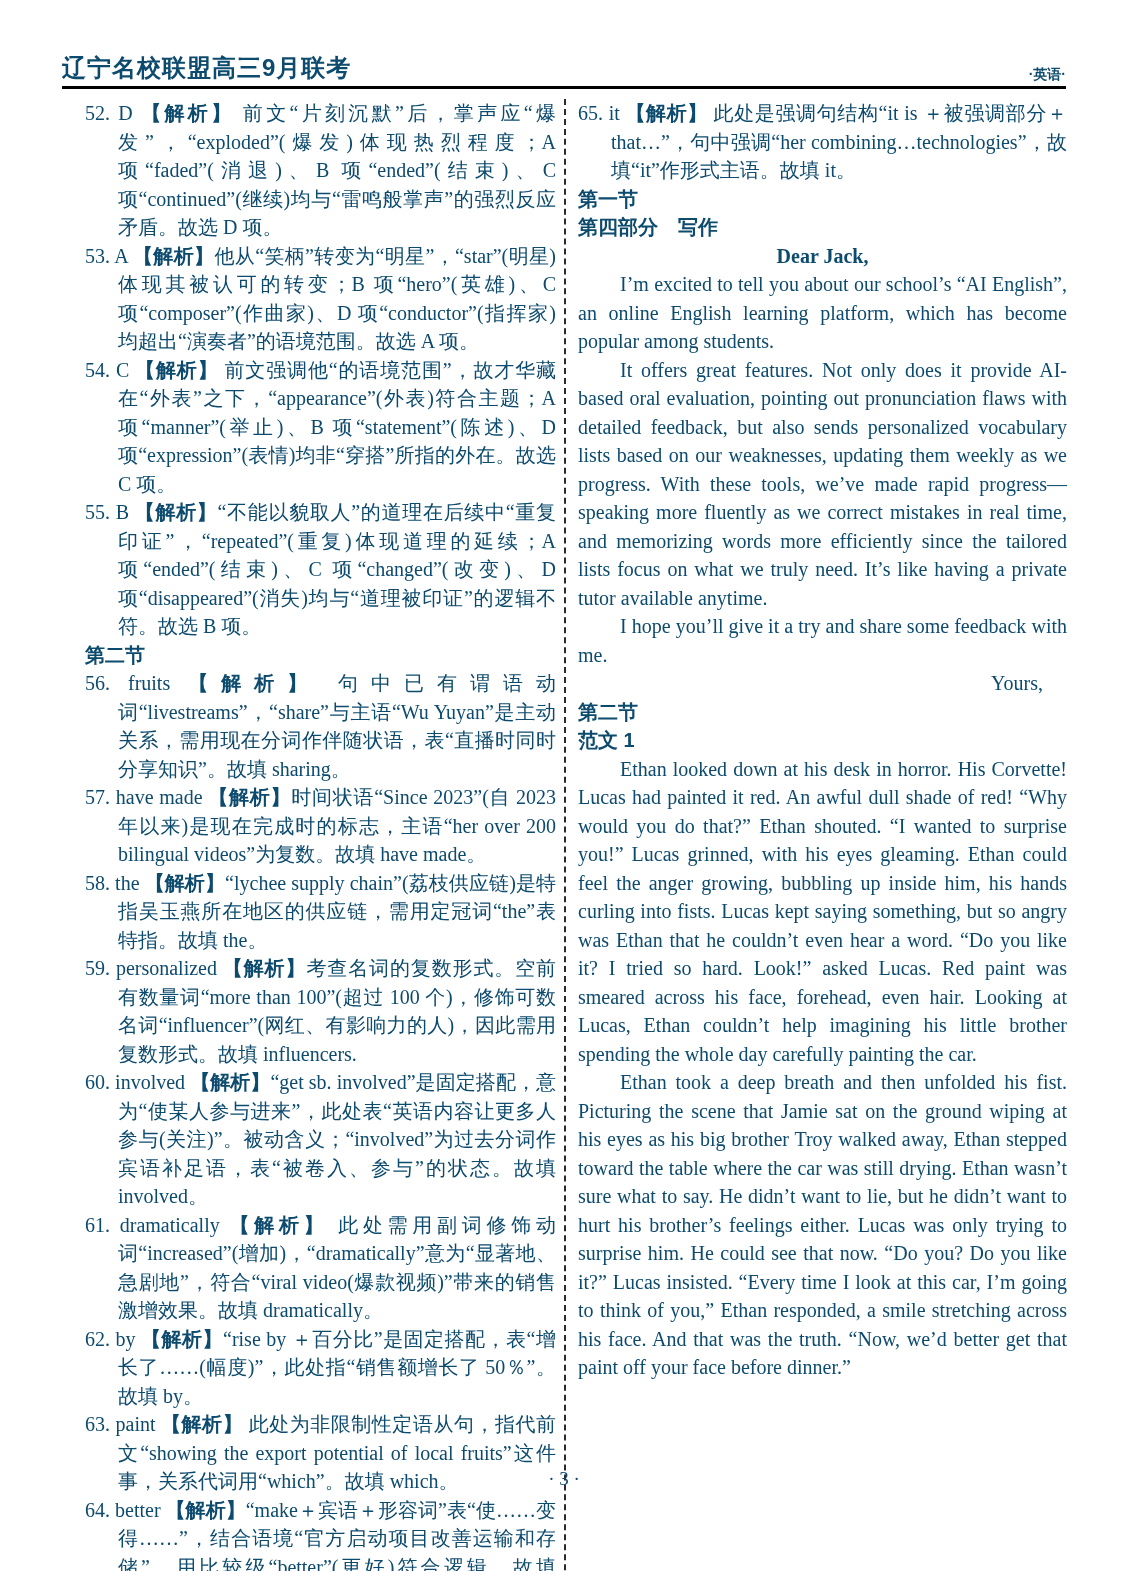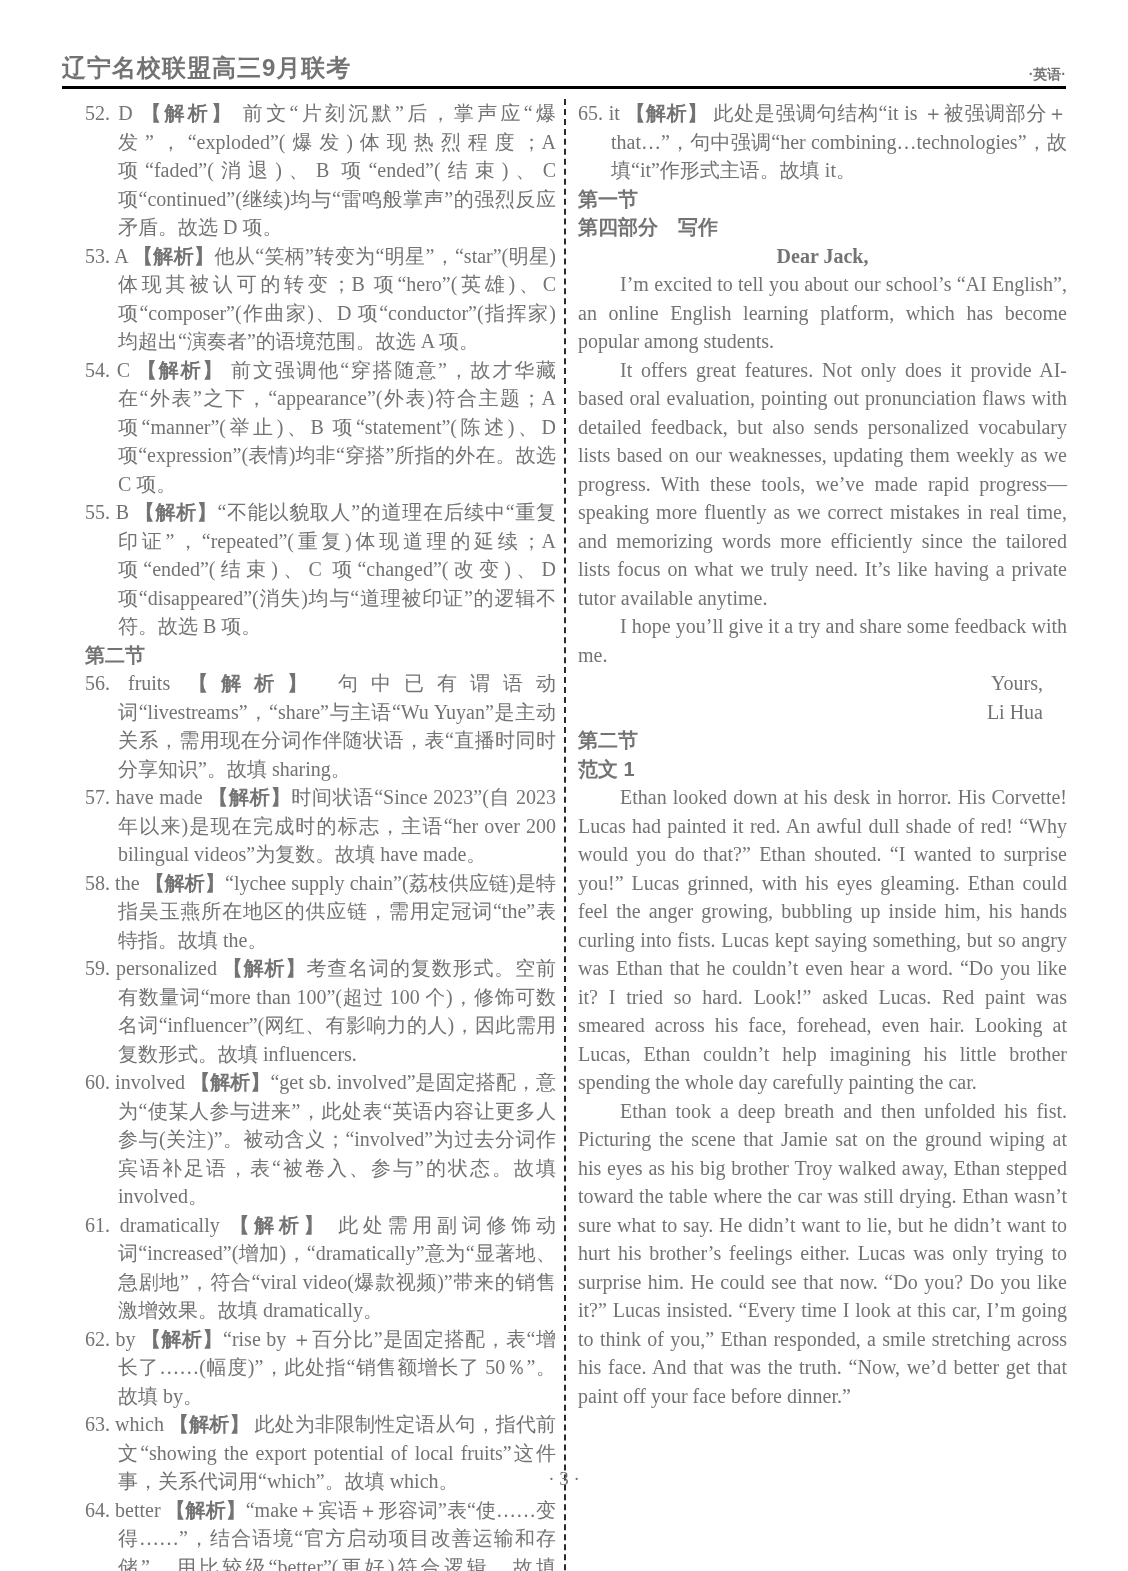--- a/index.html
+++ b/index.html
@@ -1,21 +1,21 @@
 <!DOCTYPE html>
 <html><head>
 <meta charset="utf-8">
 <style>
   html,body { margin:0; padding:0; background:#888; }
   .page {
     position:relative;
     width:1128px; height:1571px;
     margin:0 auto;
     background:#ffffff;
-    color:#737373;
+    color:#0c4a6e;
     font-family:"Liberation Serif","DejaVu Serif",serif;
     overflow:hidden;
   }
   
   .hdr {
     position:absolute; top:52px; left:62px; width:1004px;
     display:flex; justify-content:space-between; align-items:flex-end;
   }
   .hdr-title {
     font-family:"Liberation Sans","DejaVu Sans",sans-serif;
@@ -57,48 +57,47 @@
     <span class="hdr-title">辽宁名校联盟高三9月联考</span>
     <span class="hdr-subject">·英语·</span>
   </div>
   <div class="hdr-rule"></div>
 
   <div class="cols">
 
     <section class="col-left">
       <p class="item"><span>52.</span> <span>D</span> <b class="tag">【解析】</b><span> 前文“片刻沉默”后，掌声应“爆发”，“exploded”(爆发)体现热烈程度；A 项“faded”(消退)、B 项“ended”(结束)、C 项“continued”(继续)均与“雷鸣般掌声”的强烈反应矛盾。故选 D 项。</span></p>
       <p class="item"><span>53.</span> <span>A</span> <b class="tag">【解析】</b><span>他从“笑柄”转变为“明星”，“star”(明星)体现其被认可的转变；B 项“hero”(英雄)、C 项“composer”(作曲家)、D 项“conductor”(指挥家)均超出“演奏者”的语境范围。故选 A 项。</span></p>
-      <p class="item"><span>54.</span> <span>C</span> <b class="tag">【解析】</b><span> 前文强调他“穿搭随意”，故才华藏在“外表”之下，“appearance”(外表)符合主题；A 项“manner”(举止)、B 项“statement”(陈述)、D 项“expression”(表情)均非“穿搭”所指的外在。故选 C 项。</span></p>
+      <p class="item"><span>54.</span> <span>C</span> <b class="tag">【解析】</b><span> 前文强调他“的语境范围”，故才华藏在“外表”之下，“appearance”(外表)符合主题；A 项“manner”(举止)、B 项“statement”(陈述)、D 项“expression”(表情)均非“穿搭”所指的外在。故选 C 项。</span></p>
       <p class="item"><span>55.</span> <span>B</span> <b class="tag">【解析】</b><span>“不能以貌取人”的道理在后续中“重复印证”，“repeated”(重复)体现道理的延续；A 项“ended”(结束)、C 项“changed”(改变)、D 项“disappeared”(消失)均与“道理被印证”的逻辑不符。故选 B 项。</span></p>
 
       <h3 class="sec">第二节</h3>
 
       <p class="item"><span>56.</span> <span>fruits</span> <b class="tag">【解析】</b><span> 句中已有谓语动词“livestreams”，“share”与主语“Wu Yuyan”是主动关系，需用现在分词作伴随状语，表“直播时同时分享知识”。故填 sharing。</span></p>
       <p class="item"><span>57.</span> <span>have made</span> <b class="tag">【解析】</b><span>时间状语“Since 2023”(自 2023 年以来)是现在完成时的标志，主语“her over 200 bilingual videos”为复数。故填 have made。</span></p>
       <p class="item"><span>58.</span> <span>the</span> <b class="tag">【解析】</b><span>“lychee supply chain”(荔枝供应链)是特指吴玉燕所在地区的供应链，需用定冠词“the”表特指。故填 the。</span></p>
       <p class="item"><span>59.</span> <span>personalized</span> <b class="tag">【解析】</b><span>考查名词的复数形式。空前有数量词“more than 100”(超过 100 个)，修饰可数名词“influencer”(网红、有影响力的人)，因此需用复数形式。故填 influencers.</span></p>
       <p class="item"><span>60.</span> <span>involved</span> <b class="tag">【解析】</b><span>“get sb. involved”是固定搭配，意为“使某人参与进来”，此处表“英语内容让更多人参与(关注)”。被动含义；“involved”为过去分词作宾语补足语，表“被卷入、参与”的状态。故填 involved。</span></p>
       <p class="item"><span>61.</span> <span>dramatically</span> <b class="tag">【解析】</b><span> 此处需用副词修饰动词“increased”(增加)，“dramatically”意为“显著地、急剧地”，符合“viral video(爆款视频)”带来的销售激增效果。故填 dramatically。</span></p>
       <p class="item"><span>62.</span> <span>by</span> <b class="tag">【解析】</b><span>“rise by ＋百分比”是固定搭配，表“增长了……(幅度)”，此处指“销售额增长了 50％”。故填 by。</span></p>
-      <p class="item"><span>63.</span> <span>which</span> <b class="tag">【解析】</b><span> 此处为非限制性定语从句，指代前文“showing the export potential of local fruits”这件事，关系代词用“which”。故填 which。</span></p>
+      <p class="item"><span>63.</span> <span>paint</span> <b class="tag">【解析】</b><span> 此处为非限制性定语从句，指代前文“showing the export potential of local fruits”这件事，关系代词用“which”。故填 which。</span></p>
       <p class="item"><span>64.</span> <span>better</span> <b class="tag">【解析】</b><span>“make＋宾语＋形容词”表“使……变得……”，结合语境“官方启动项目改善运输和存储”，用比较级“better”(更好)符合逻辑。故填 better。</span></p>
     </section>
 
     <section class="col-right">
       <p class="item"><span>65.</span> <span>it</span> <b class="tag">【解析】</b><span> 此处是强调句结构“it is ＋被强调部分＋ that…”，句中强调“her combining…technologies”，故填“it”作形式主语。故填 it。</span></p>
 
       <h3 class="sec">第一节</h3>
       <h3 class="sec">第四部分　写作</h3>
 
       <p class="salut">Dear Jack,</p>
       <p class="para">I’m excited to tell you about our school’s “AI English”, an online English learning platform, which has become popular among students.</p>
       <p class="para">It offers great features. Not only does it provide AI-based oral evaluation, pointing out pronunciation flaws with detailed feedback, but also sends personalized vocabulary lists based on our weaknesses, updating them weekly as we progress. With these tools, we’ve made rapid progress—speaking more fluently as we correct mistakes in real time, and memorizing words more efficiently since the tailored lists focus on what we truly need. It’s like having a private tutor available anytime.</p>
       <p class="para">I hope you’ll give it a try and share some feedback with me.</p>
       <p class="closing">Yours,</p>
-      <p class="signature">Li Hua</p>
 
       <h3 class="sec">第二节</h3>
       <h3 class="sec">范文 1</h3>
 
       <p class="para">Ethan looked down at his desk in horror. His Corvette! Lucas had painted it red. An awful dull shade of red! “Why would you do that?” Ethan shouted. “I wanted to surprise you!” Lucas grinned, with his eyes gleaming. Ethan could feel the anger growing, bubbling up inside him, his hands curling into fists. Lucas kept saying something, but so angry was Ethan that he couldn’t even hear a word. “Do you like it? I tried so hard. Look!” asked Lucas. Red paint was smeared across his face, forehead, even hair. Looking at Lucas, Ethan couldn’t help imagining his little brother spending the whole day carefully painting the car.</p>
       <p class="para">Ethan took a deep breath and then unfolded his fist. Picturing the scene that Jamie sat on the ground wiping at his eyes as his big brother Troy walked away, Ethan stepped toward the table where the car was still drying. Ethan wasn’t sure what to say. He didn’t want to lie, but he didn’t want to hurt his brother’s feelings either. Lucas was only trying to surprise him. He could see that now. “Do you? Do you like it?” Lucas insisted. “Every time I look at this car, I’m going to think of you,” Ethan responded, a smile stretching across his face. And that was the truth. “Now, we’d better get that paint off your face before dinner.”</p>
     </section>
 
   </div>
 

